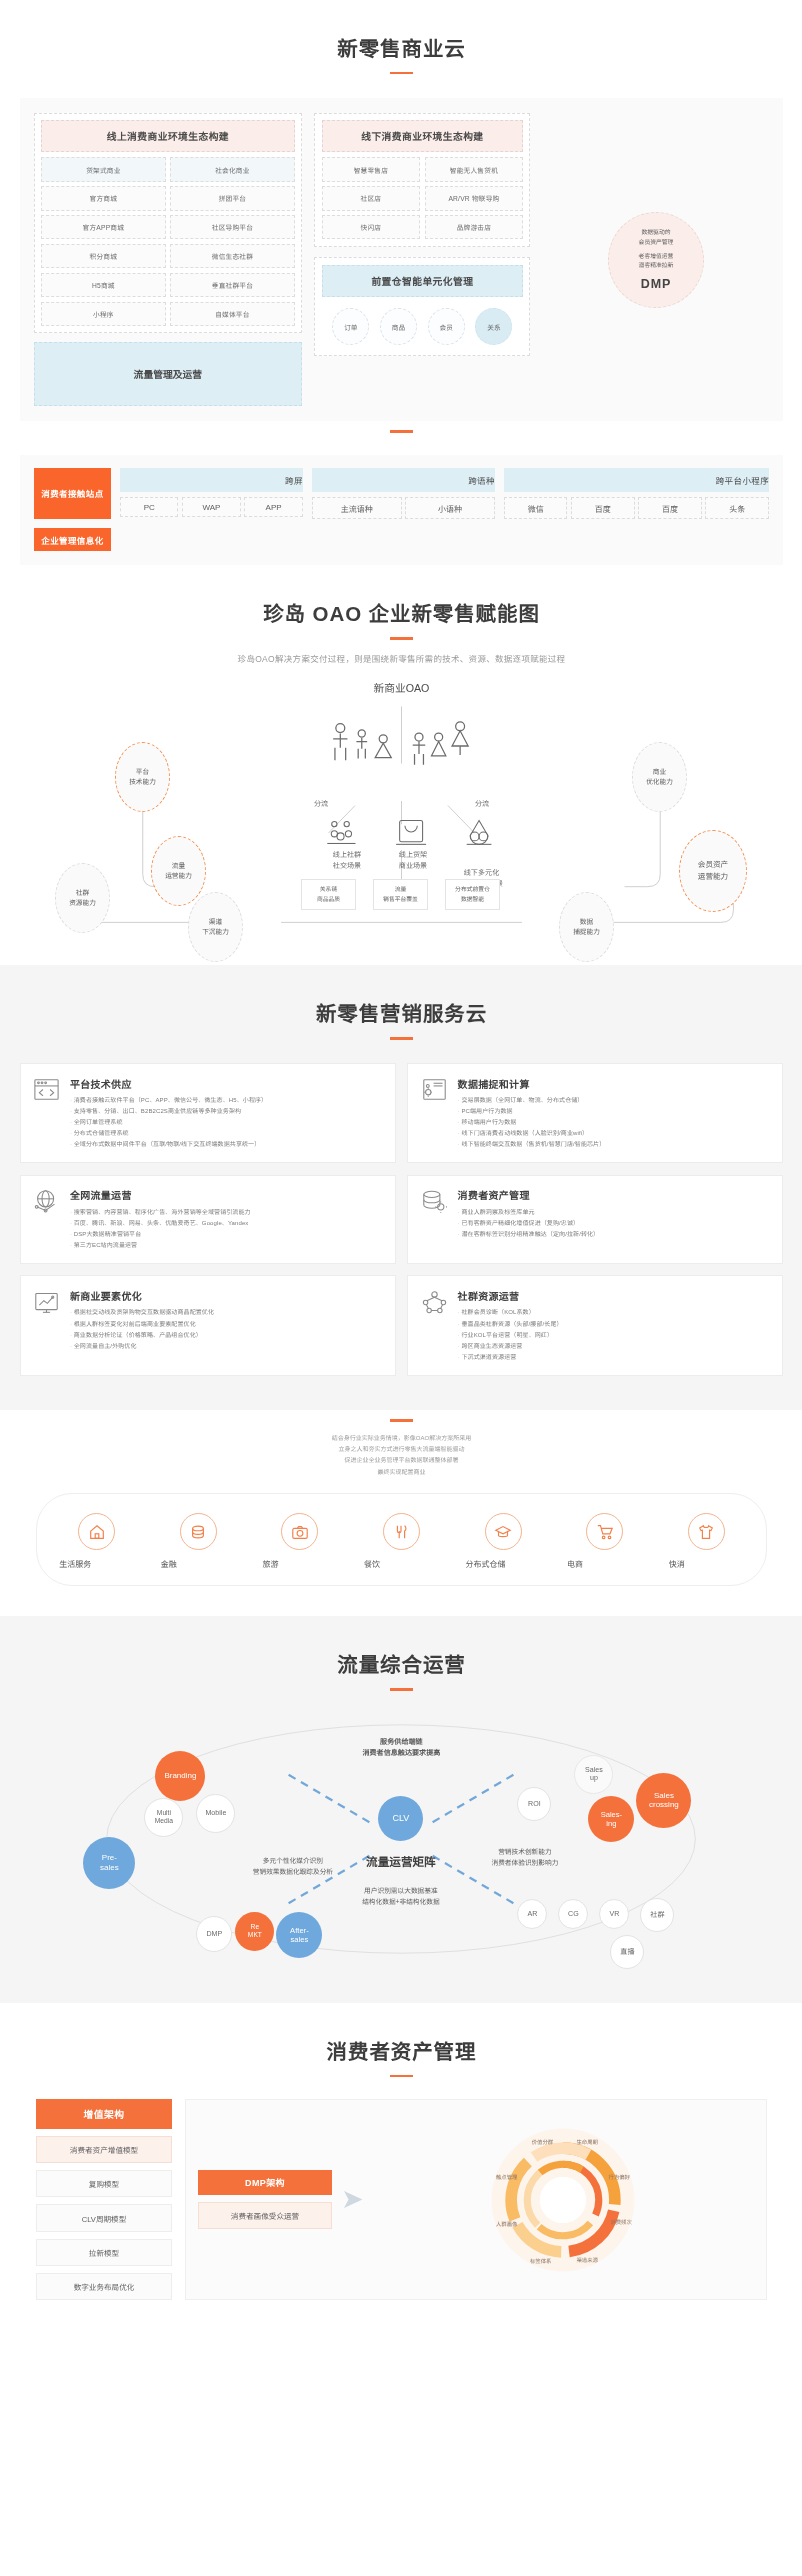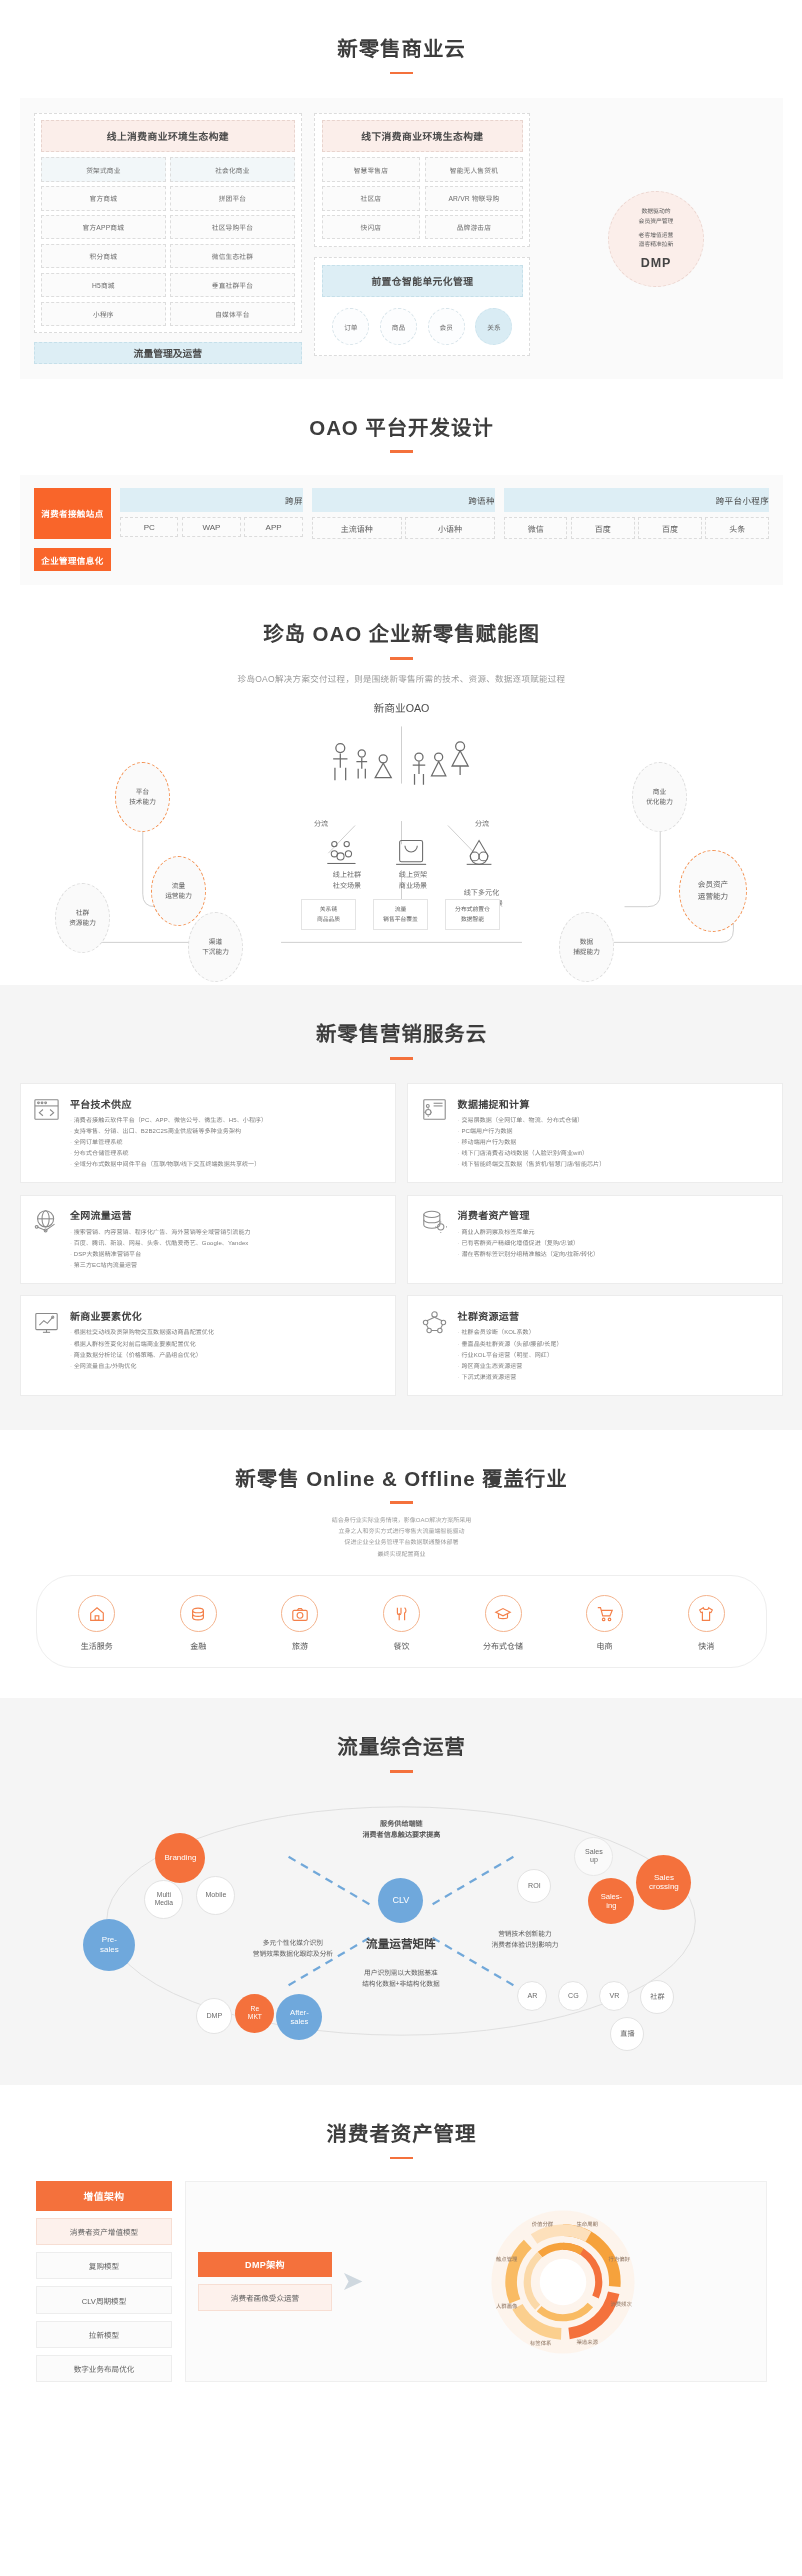--- a/index.html
+++ b/index.html
@@ -78,21 +78,21 @@
     font-size: 6.7px;
     color: #6b6b6b;
     text-align: center;
     padding: 6.2px 1.8px;
     letter-spacing: 0.2px;
   }
   .cell.hl { background: #f2f7f9; }
   .wide-blue {
     background: #ddeef5; border: 0.9px dashed #c6e0ea;
     text-align:center; font-size: 9.8px; font-weight: 700;
-    color:#4a4a4a; padding: 3px 0; margin-top: 9px;
+    color:#4a4a4a; padding: 24px 0; margin-top: 9px;
   }
   .circ-row { display: flex; justify-content: space-around; margin-top: 11.6px; padding: 0 5.4px 3.6px; }
   .circ {
     width: 37px; height: 37px; border-radius: 50%;
     border: 0.9px dashed #d6e3e9; background: #fcfdfe;
     display: flex; align-items: center; justify-content: center;
     font-size: 6.7px; color: #6b6b6b;
   }
   .circ.fill { background: #d9ecf4; border-color: #cbe3ed; }
   .dmp-circle {
@@ -165,21 +165,21 @@
   .card li::before { content: "· "; color:#b5b5b5; }
 
   
   .s5 { padding-bottom: 30px; }
   .s5-note { text-align:center; font-size: 6px; color:#9b9b9b; line-height: 1.9; margin-top: 10.7px; }
   .s5-card {
     margin: 14.3px 36px 0; border: 0.9px solid #eeeeee; border-radius: 36px;
     padding: 19.6px 9px 16px; background:#fff;
   }
   .ind-row { display: flex; justify-content: space-around; }
-  .ind { text-align:center; width: 75px; }
+  .ind { width: 75px; }
   .ind-circle {
     width: 37px; height: 37px; border-radius: 50%;
     border: 0.9px solid #f4b48e; margin: 0 auto 8px;
     display:flex; align-items:center; justify-content:center; color:#f4804a;
   }
   .ind-name { font-size: 8px; color: #555; }
 
   
   .s6 { background: #f5f5f5; padding-bottom: 30px; }
   .s6-stage { position: relative; height: 268px; margin: 14.3px 21.4px 0; }
@@ -278,21 +278,20 @@
             <div>老客增值运营</div>
             <div>潜客精准拉新</div>
           </div>
           <div class="big">DMP</div>
         </div>
       </div>
     </div>
   </section>
 
   <section>
-    <h2 class="sec-title">OAO 平台开发设计</h2>
     <div class="sec-rule"></div>
 
     <div class="s2-wrap">
       <div class="s2-row">
         <div class="s2-tag">消费者接触站点</div>
         <div class="s2-body">
           <div class="s2-group" style="flex:1">
             <div class="s2-head">跨屏</div>
             <div class="s2-chips">
               <div class="s2-chip">PC</div>
@@ -567,21 +566,20 @@
             <li>跨区商业生态资源运营</li>
             <li>下沉式渠道资源运营</li>
           </ul>
         </div>
       </div>
 
     </div>
   </section>
 
   <section class="s5">
-    <h2 class="sec-title">新零售 Online &amp; Offline 覆盖行业</h2>
     <div class="sec-rule"></div>
     <div class="s5-note">
       <span>结合身行业实际业务情境，影像OAO解决方案所采用</span><br>
       <span>立身之人和夯实方式进行零售大流量端智能驱动</span><br>
       <span>促进企业全业务管理平台数据联通整体部署</span><br>
       <span>最终实现配置商业</span>
     </div>
 
     <div class="s5-card">
       <div class="ind-row">

